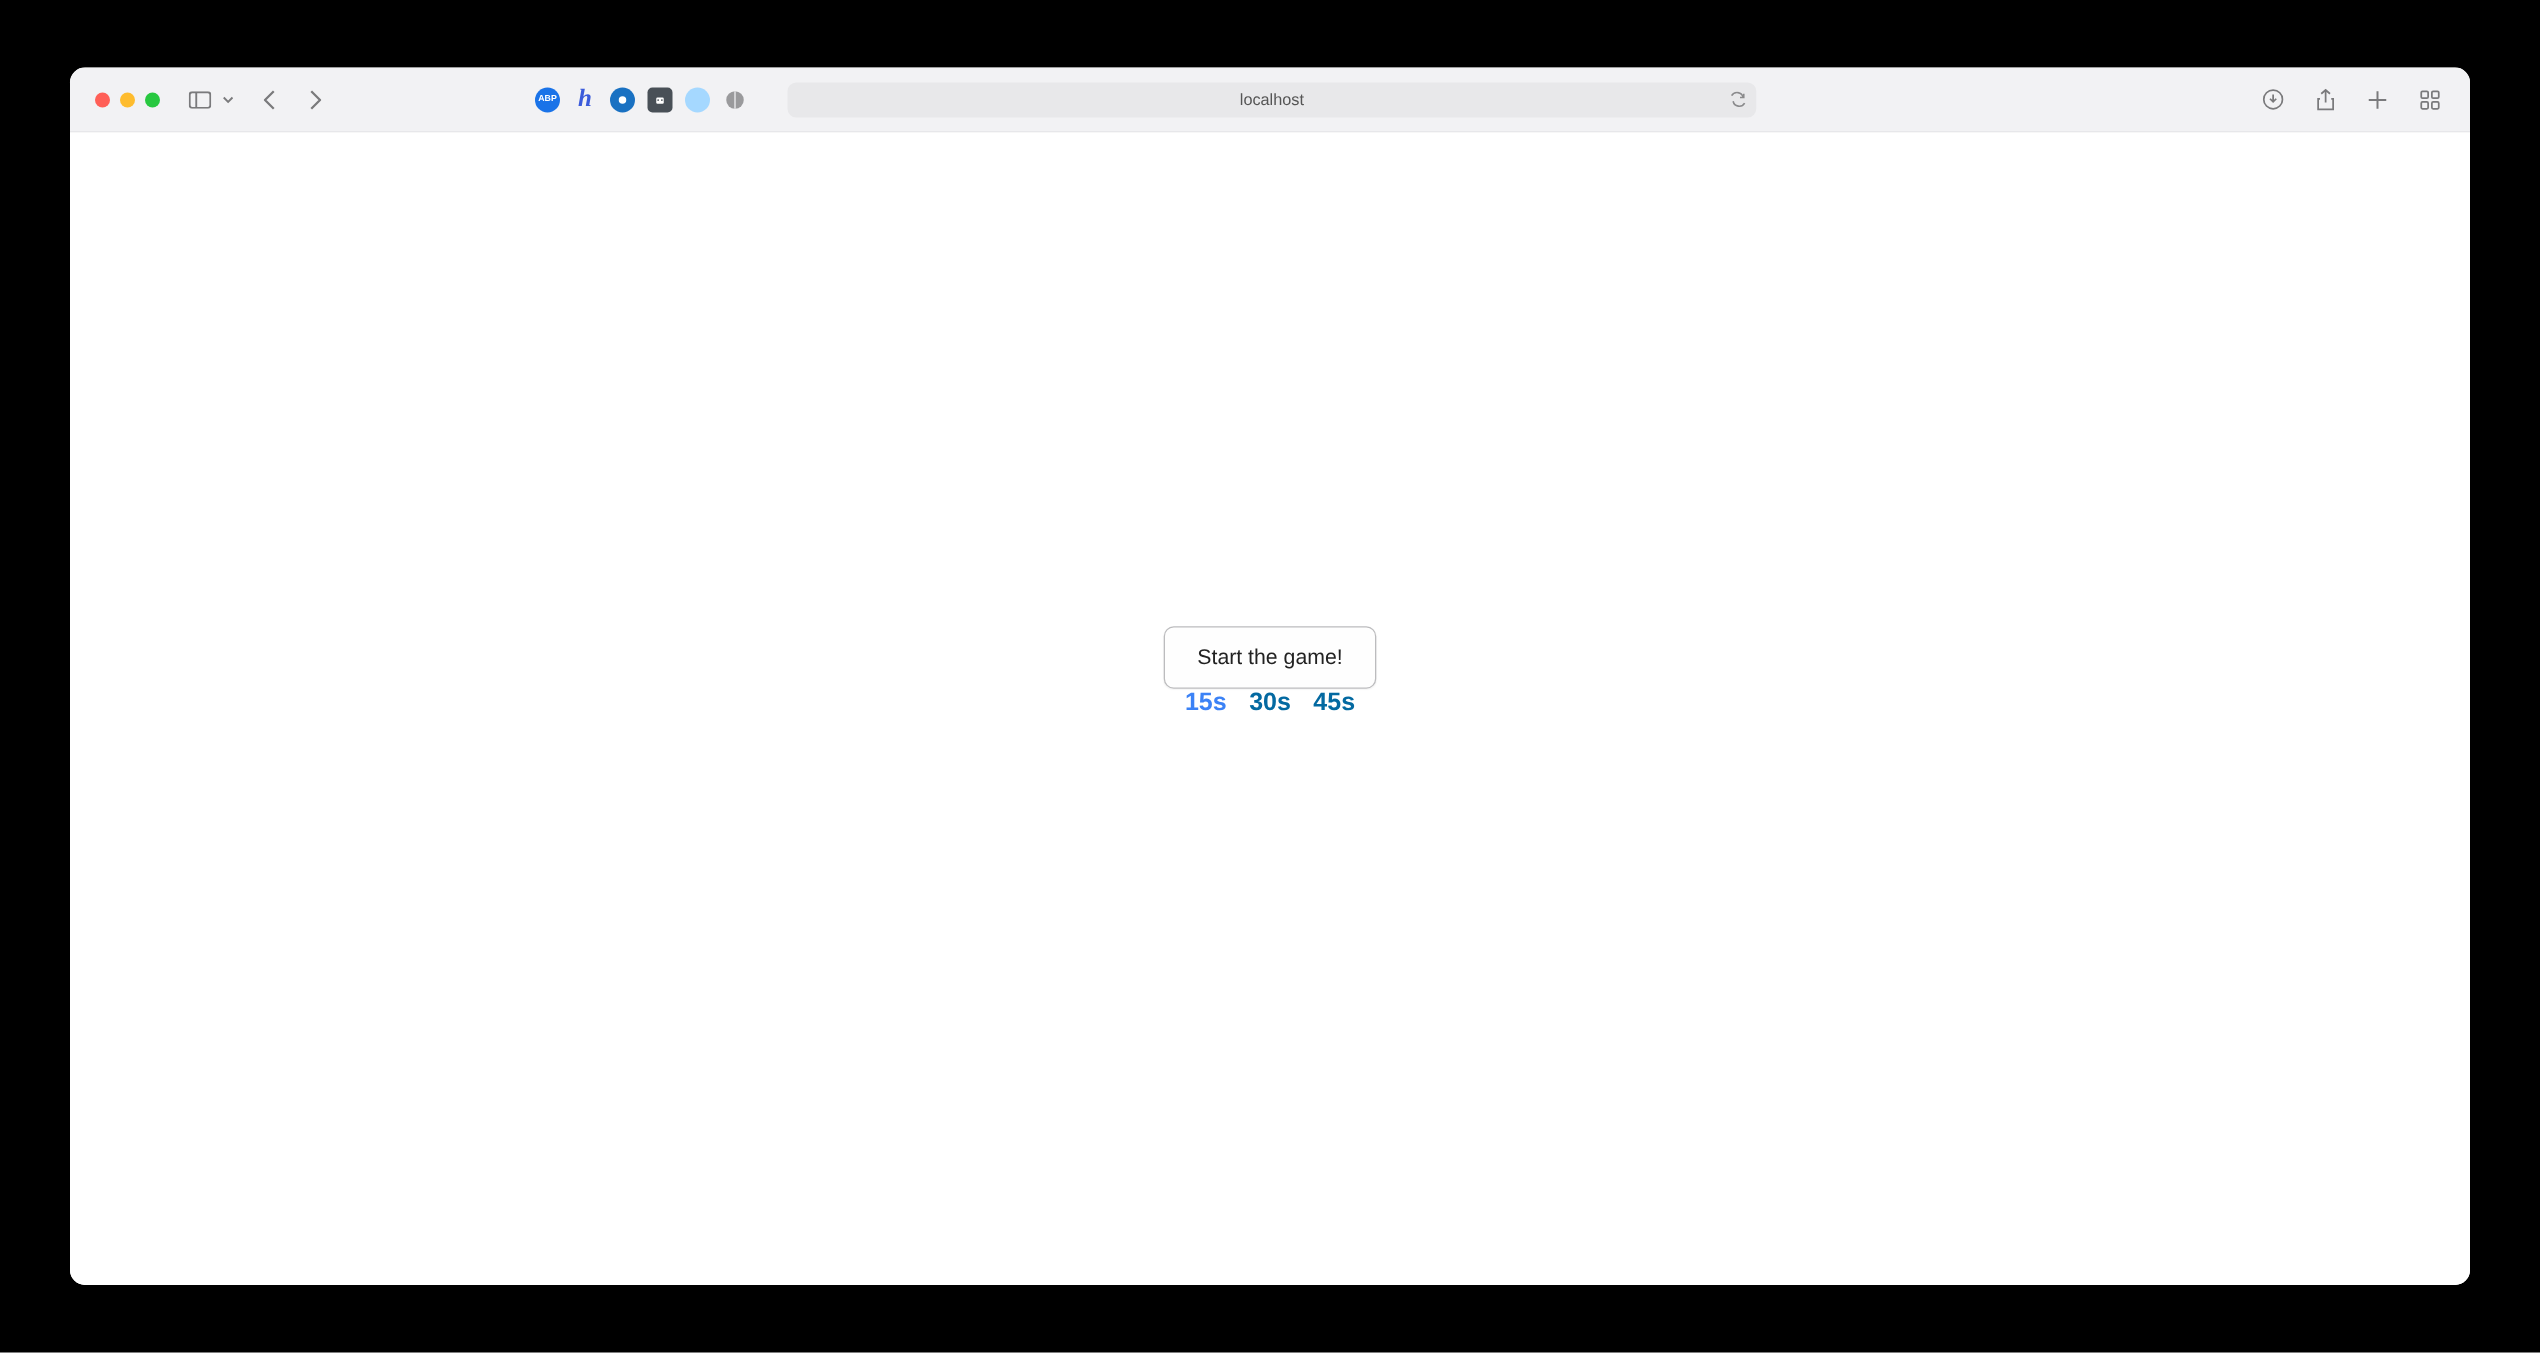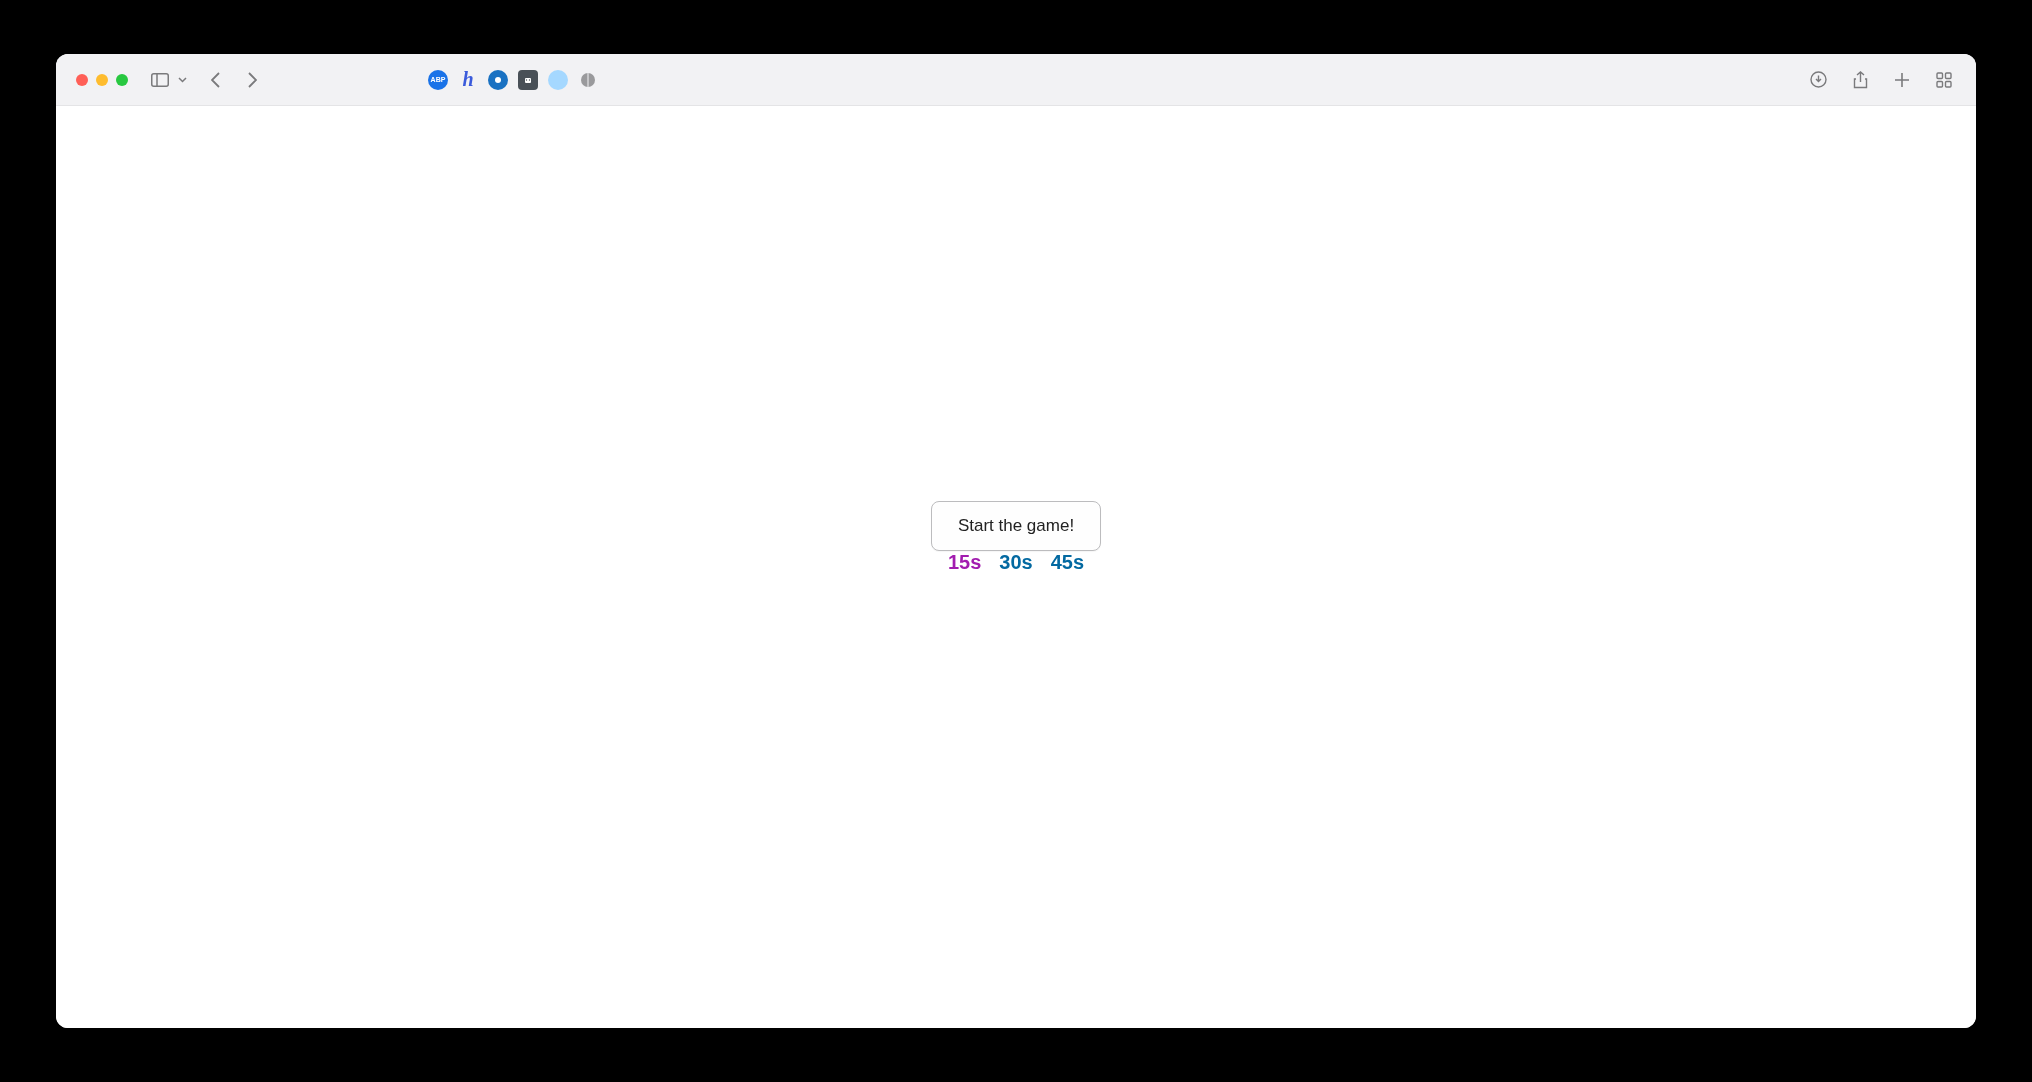--- a/index.html
+++ b/index.html
@@ -149,21 +149,21 @@
       font-size: 20px;
       font-weight: 600;
     }
 
     .time-option {
       color: #0369a1;
       cursor: pointer;
     }
 
     .time-option.active {
-      color: #a21caf;
+      color: #3b82f6;
     }
 
     svg { display: block; }
   </style>
 </head>
 <body>
 
 <div class="browser-window">
   <div class="browser-chrome">
     <div class="traffic-lights">
@@ -220,20 +220,29 @@
       </div>
       <div class="ext-icon" style="background:#a5d8ff"></div>
       <div class="ext-icon" style="background:transparent">
         <svg width="16" height="16" viewBox="0 0 16 16" fill="#9a9a9c">
             <circle cx="8" cy="8" r="7"></circle>
             <path d="M8 1v14" stroke="#f2f2f4" stroke-width="1"></path>
           </svg>
       </div>
     </div>
 
+    <div class="address-bar">
+      <span>localhost</span>
+      <span class="reload">
+        <svg width="13" height="13" viewBox="0 0 13 13" fill="none" stroke="currentColor" stroke-width="1.3">
+          <path d="M11 2v3h-3"></path>
+          <path d="M2.5 8a5 5 0 0 0 9.2 1.5M10.5 5a5 5 0 0 0-9.2-1.5"></path>
+        </svg>
+      </span>
+    </div>
 
     <div class="right-tools">
       <div class="toolbar-btn">
         <svg width="17" height="17" viewBox="0 0 17 17" fill="none" stroke="currentColor" stroke-width="1.4">
           <circle cx="8.5" cy="8.5" r="7.5"></circle>
           <path d="M8.5 4.5v6M6 8l2.5 2.5L11 8"></path>
         </svg>
       </div>
       <div class="toolbar-btn">
         <svg width="15" height="18" viewBox="0 0 15 18" fill="none" stroke="currentColor" stroke-width="1.4">

